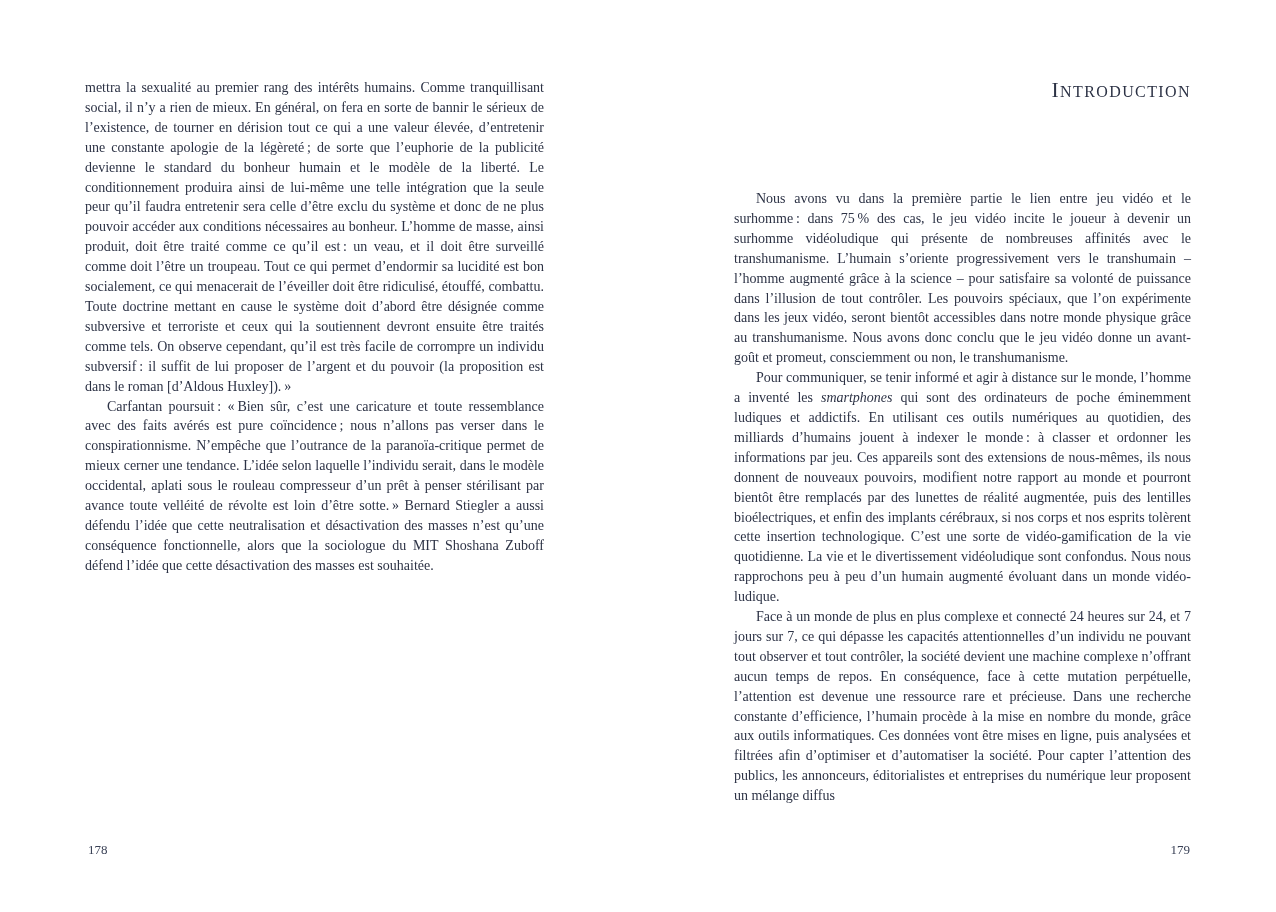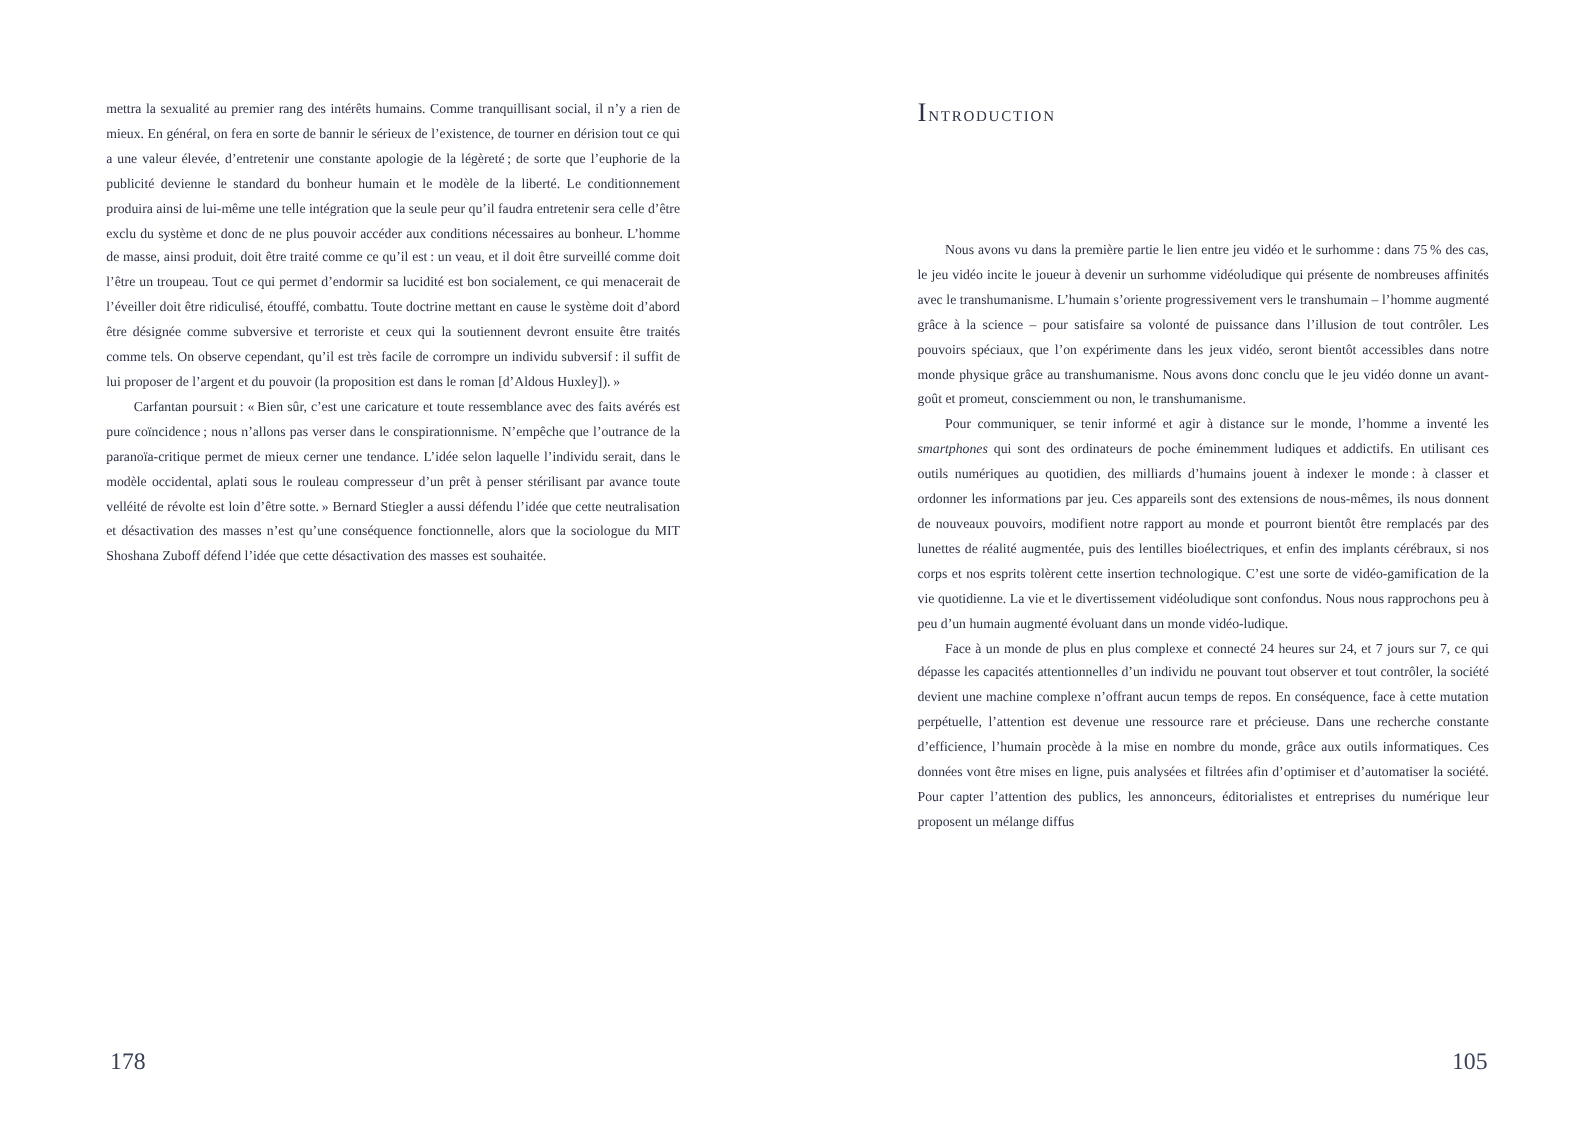--- a/index.html
+++ b/index.html
@@ -18,48 +18,48 @@
   .page {
     position: absolute;
     top: 78px;
     height: 834px;
   }
   .page-left  { left: 85px;  width: 459px; }
   .page-right { left: 734px; width: 457px; }
 
   .text-block p {
     margin: 0;
-    font-size: 11px;
+    font-size: 14px;
     line-height: 19.9px;
     text-align: justify;
     hyphens: auto;
     -webkit-hyphens: auto;
   }
   .text-block p.indent { text-indent: 22px; }
   .text-block p i { }
 
   .chapter-title {
     margin: 0 0 85px 0;
     font-weight: normal;
-    font-size: 12px;
+    font-size: 16px;
     line-height: 25px;
     letter-spacing: 1.4px;
-    text-align: left;
+    text-align: right;
     text-transform: uppercase;
     color: #2c3245;
   }
   .chapter-title::first-letter {
     font-size: 21.5px;
     letter-spacing: 1.4px;
   }
 
   .folio {
     position: absolute;
     top: 764px;
-    font-size: 19px;
+    font-size: 13px;
     line-height: 16px;
     color: #3a4156;
   }
   .folio-left  { left: 3px; }
   .folio-right { right: 1px; }
 </style>
 </head>
 <body style="color: rgb(44, 50, 69); background: rgb(255, 255, 255);">
 
 <div class="page page-left">
@@ -70,14 +70,14 @@
   <div class="folio folio-left">178</div>
 </div>
 
 <div class="page page-right">
   <h1 class="chapter-title">Introduction</h1>
   <div class="text-block" id="right-paras">
       <p class="indent"><span>Nous avons vu dans la première partie le lien entre jeu vidéo et le surhomme : dans 75 % des cas, le jeu vidéo incite le joueur à devenir un surhomme vidéoludique qui présente de nombreuses affinités avec le transhumanisme. L’humain s’oriente progressivement vers le transhumain – l’homme augmenté grâce à la science – pour satisfaire sa volonté de puissance dans l’illusion de tout contrôler. Les pouvoirs spéciaux, que l’on expérimente dans les jeux vidéo, seront bientôt accessibles dans notre monde physique grâce au transhumanisme. Nous avons donc conclu que le jeu vidéo donne un avant-goût et promeut, consciemment ou non, le transhumanisme.</span></p>
       <p class="indent"><span>Pour communiquer, se tenir informé et agir à distance sur le monde, l’homme a inventé les </span><i>smartphones</i><span> qui sont des ordinateurs de poche éminemment ludiques et addictifs. En utilisant ces outils numériques au quotidien, des milliards d’humains jouent à indexer le monde : à classer et ordonner les informations par jeu. Ces appareils sont des extensions de nous-mêmes, ils nous donnent de nouveaux pouvoirs, modifient notre rapport au monde et pourront bientôt être remplacés par des lunettes de réalité augmentée, puis des lentilles bioélectriques, et enfin des implants cérébraux, si nos corps et nos esprits tolèrent cette insertion technologique. C’est une sorte de vidéo-gamification de la vie quotidienne. La vie et le divertissement vidéoludique sont confondus. Nous nous rapprochons peu à peu d’un humain augmenté évoluant dans un monde vidéo-ludique.</span></p>
       <p class="indent"><span>Face à un monde de plus en plus complexe et connecté 24 heures sur 24, et 7 jours sur 7, ce qui dépasse les capacités attentionnelles d’un individu ne pouvant tout observer et tout contrôler, la société devient une machine complexe n’offrant aucun temps de repos. En conséquence, face à cette mutation perpétuelle, l’attention est devenue une ressource rare et précieuse. Dans une recherche constante d’efficience, l’humain procède à la mise en nombre du monde, grâce aux outils informatiques. Ces données vont être mises en ligne, puis analysées et filtrées afin d’optimiser et d’automatiser la société. Pour capter l’attention des publics, les annonceurs, éditorialistes et entreprises du numérique leur proposent un mélange diffus</span></p>
     </div>
-  <div class="folio folio-right">105</div>
+  <div class="folio folio-right">179</div>
 </div>
 
 </body></html>

